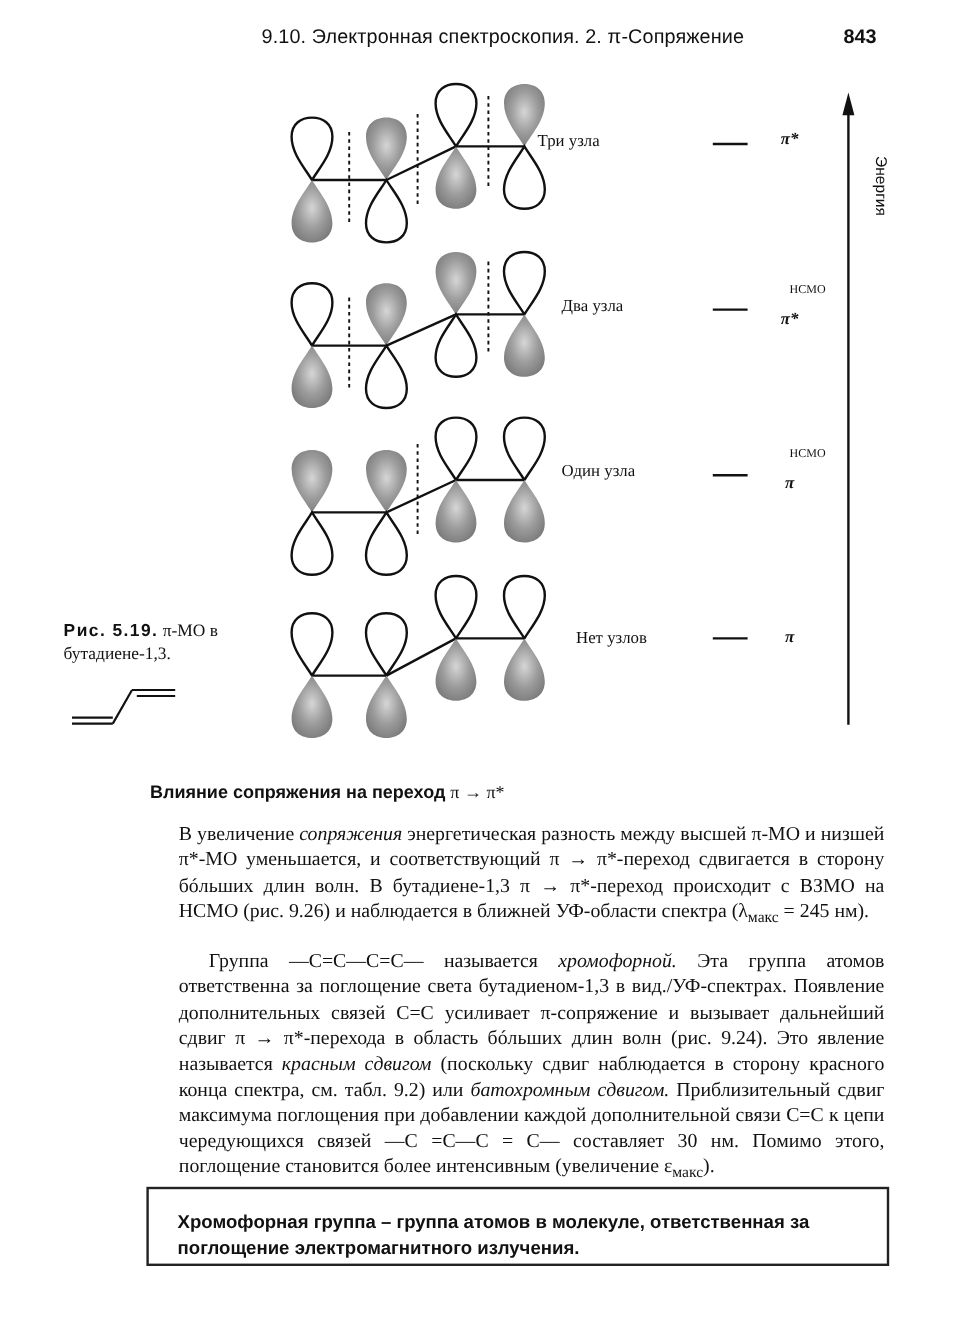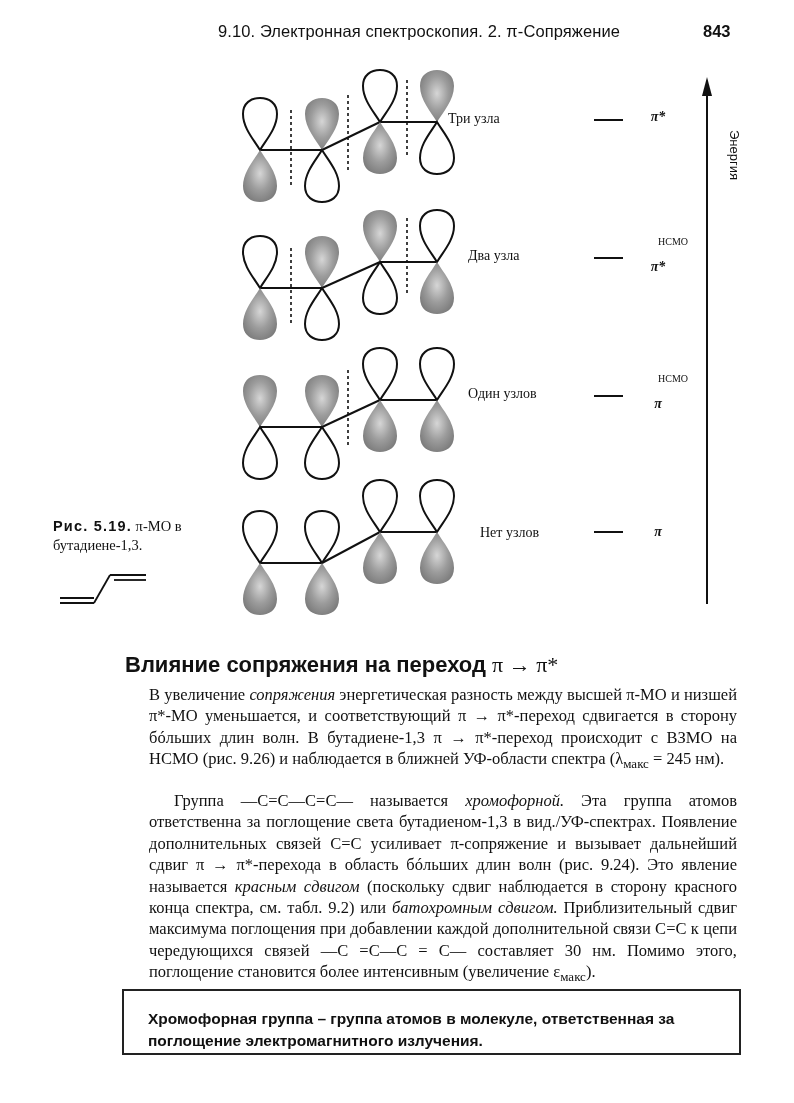--- a/index.html
+++ b/index.html
@@ -12,21 +12,21 @@
   #page-number { left: 703px; top: 22px; font-size: 16.5px; font-weight: bold; }
 
   #figure { left: 0; top: 0; width: 794px; height: 640px; }
   .mo-label { font-size: 14px; }
   .level-tag { font-size: 10px; text-align: right; width: 60px; }
   .level-sym { font-size: 14px; font-style: italic; font-weight: bold; text-align: center; width: 60px; }
 
   #caption { left: 53px; top: 517px; width: 170px; font-size: 14.5px; line-height: 19px; }
   #caption .fig-num { font-family: "Liberation Sans", sans-serif; font-weight: bold; letter-spacing: 1.2px; }
 
-  #section-heading { left: 125px; top: 652px; font-size: 22px; font-weight: bold; }
+  #section-heading { left: 125px; top: 652px; font-size: 15px; font-weight: bold; }
   #section-heading .pi { font-family: "Liberation Serif", serif; font-weight: normal; }
 
   .para { left: 149px; width: 588px; font-size: 16.5px; line-height: 21.4px; text-align: justify; }
   #para1 { top: 684px; }
   #para2 { top: 790px; }
   .para p { margin: 0; }
   .para .indent { text-indent: 25px; }
   .para em { font-style: italic; }
   .sub { font-size: 13px; vertical-align: -4px; }
 
@@ -141,21 +141,21 @@
   </svg>
 
   
   <div class="abs serif mo-label" style="left:448px; top:111px;">Три узла</div>
   <div class="abs serif level-sym" style="left:628px; top:109px;">π*</div>
 
   <div class="abs serif mo-label" style="left:468px; top:248px;">Два узла</div>
   <div class="abs serif level-tag" style="left:628px; top:236px;">НСМО</div>
   <div class="abs serif level-sym" style="left:628px; top:259px;">π*</div>
 
-  <div class="abs serif mo-label" style="left:468px; top:386px;">Один узлов</div>
+  <div class="abs serif mo-label" style="left:468px; top:386px;">Один узла</div>
   <div class="abs serif level-tag" style="left:628px; top:373px;">НСМО</div>
   <div class="abs serif level-sym" style="left:628px; top:396px;">π</div>
 
   <div class="abs serif mo-label" style="left:468px; top:525px;margin-left:12px;">Нет узлов</div>
   <div class="abs serif level-sym" style="left:628px; top:524px;">π</div>
 
   
   <div class="abs sans" style="left:700px; top:130px; width:60px; height:20px; font-size:13px; transform: rotate(90deg); transform-origin: 0 0; left:742px;">Энергия</div>
 </div>
 

